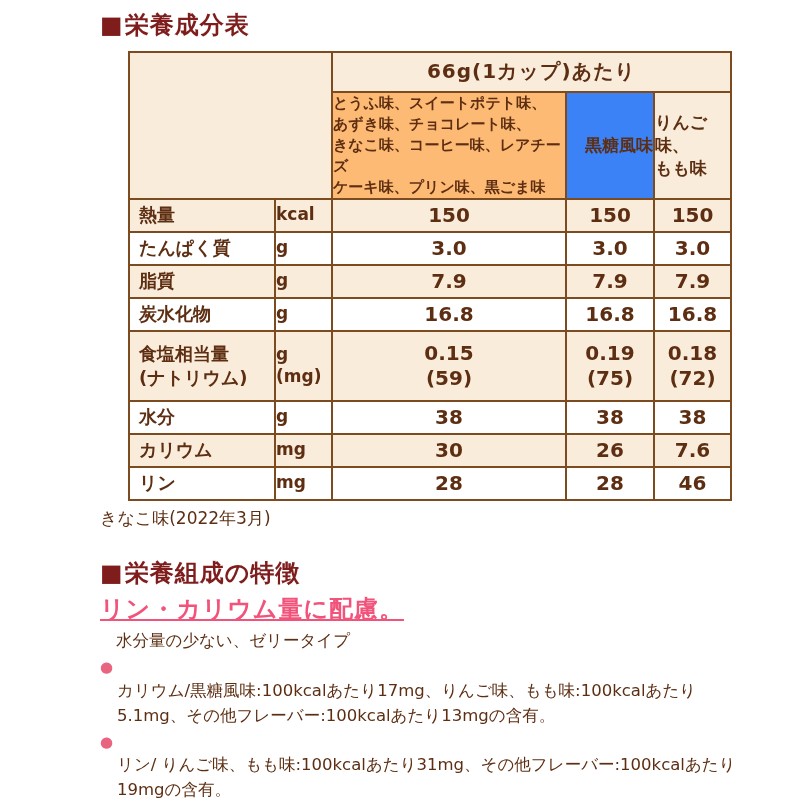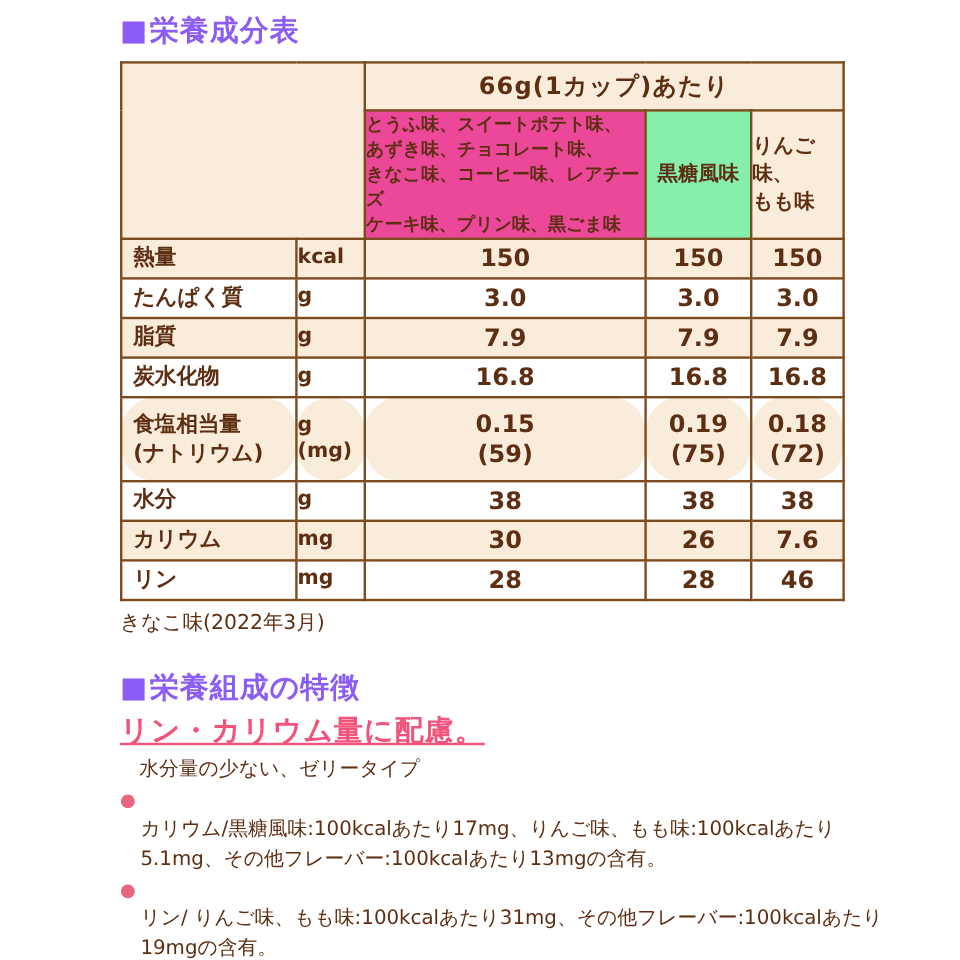--- a/index.html
+++ b/index.html
@@ -11,59 +11,60 @@
     font-family: "DejaVu Sans", "Liberation Sans", sans-serif;
     overflow: hidden;
   }
   .page { padding: 8px 56px 0 100px; }
 
   
   h2.sec {
     margin: 4px 0 0 0;
     font-size: 24px;
     font-weight: bold;
-    color: #8b5cf6;
+    color: #7f1d1d;
     letter-spacing: 1px;
     line-height: 1.15;
   }
   h2.sec .sq { margin-right: 1px; }
 
   
   table.nutri {
     border-collapse: collapse;
     table-layout: fixed;
     width: 602px;
     margin-top: 11px;
+    margin-left: 28px;
   }
   table.nutri th, table.nutri td {
     border: 2px solid #7c4c20;
     vertical-align: middle;
     padding: 0;
   }
   td.corner { background: #f9ecdb; }
   th.serving {
     background: #f9ecdb;
     font-size: 20px; font-weight: bold;
     text-align: center;
     height: 40px;
     letter-spacing: 1px;
   }
   th.flavor-main {
-    background: #ec4899;
+    background: #fdba74;
     font-size: 15px; font-weight: bold;
     text-align: left;
     padding: 6px 2px 6px 8px;
     line-height: 1.4;
     white-space: pre-line;
     height: 88px;
   }
   th.flavor-mid {
-    background: #86efac;
+    background: #3b82f6;
     font-size: 17px; font-weight: bold;
-    text-align: center;
+    text-align: right;
     line-height: 1.3;
   }
   th.flavor-last {
     background: #f9ecdb;
     font-size: 17px; font-weight: bold;
     text-align: left;
     padding-left: 7px;
     line-height: 1.35;
     white-space: pre-line;
   }
@@ -77,21 +78,21 @@
     line-height: 1.3;
   }
   tbody td.ru {
     font-size: 17px; font-weight: 600;
     text-align: left; line-height: 1.25;
   }
   tbody td.rv {
     font-size: 20px; font-weight: 600;
     text-align: center; line-height: 1.25;
   }
-  .ml { white-space: pre-line; border-radius: 29px; }
+  .ml { white-space: pre-line; }
 
   p.footnote { margin: 6px 0 0 0; font-size: 17px; }
 
   
   .features { margin-top: 30px; width: 646px; }
   h3.pink {
     color: #f2537a;
     font-size: 24px; font-weight: bold;
     margin: 6px 0 4px 0;
     letter-spacing: 1px;

